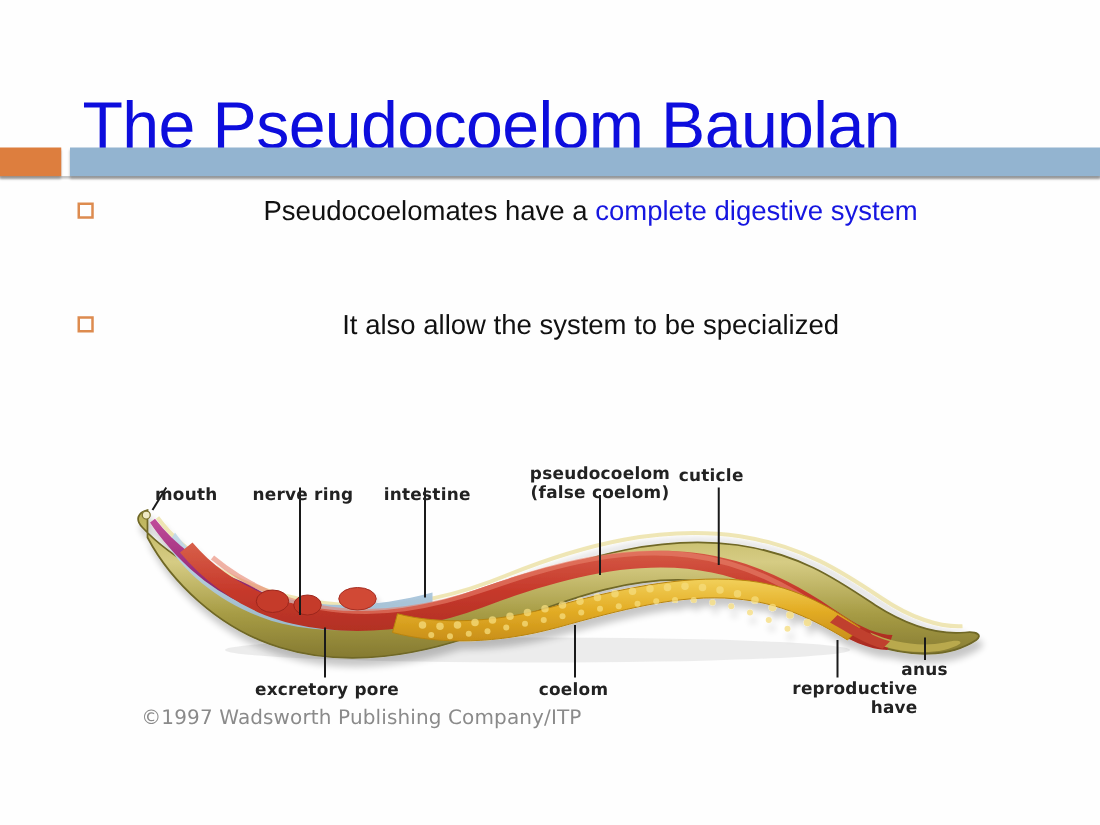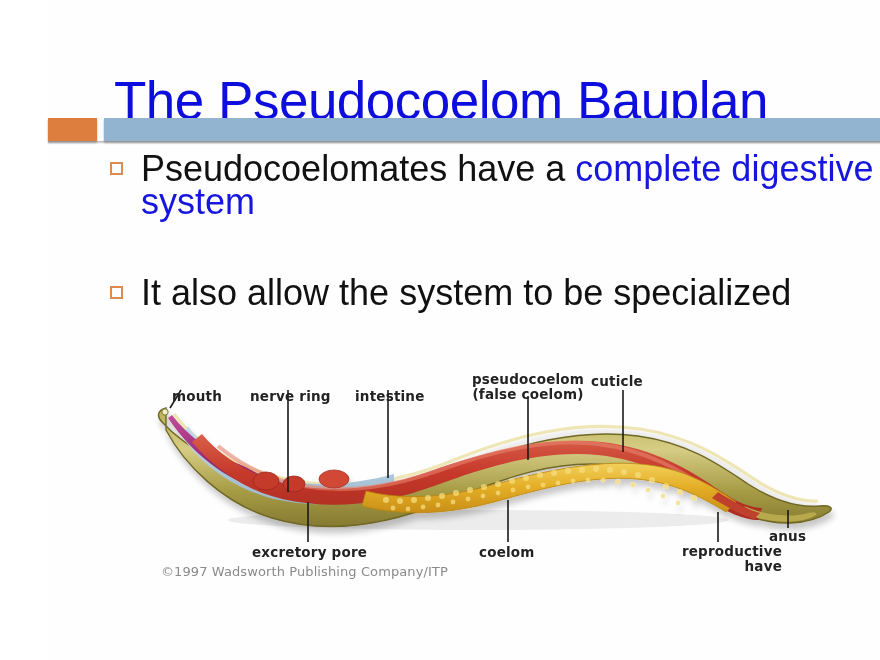--- a/index.html
+++ b/index.html
@@ -12,21 +12,20 @@
     background: #ffffff;
     font-family: "Liberation Sans", sans-serif;
     overflow: hidden;
     position: relative;
   }
 
   .slide {
     position: absolute;
     inset: 0;
     background: #fefefe;
-    margin-left: 48px;
   }
 
   
   .slide-title {
     position: absolute;
     left: 66px;
     top: 34px;
     width: 790px;
     font-size: 53px;
     line-height: 62px;
@@ -89,23 +88,24 @@
     width: 13px;
     height: 13px;
     border: 2px solid #dd8b4f;
     background: transparent;
     margin-top: 10px;
     margin-right: 18px;
     box-sizing: border-box;
   }
   .bullet-text {
     flex: 1 1 auto;
-    font-size: 36px;
+    font-size: 22px;
     line-height: 33px;
     color: #111111;
+    text-align: center;
   }
   .hl-blue { color: #1616e0; }
 
   
   .figure {
     position: absolute;
     left: 100px;
     top: 360px;
     width: 700px;
     height: 230px;
@@ -123,21 +123,21 @@
   }
   .fig-label.center2 {
     text-align: center;
     line-height: 15px;
   }
   .copyright {
     position: absolute;
     left: 113px;
     top: 564px;
     font-family: "DejaVu Sans", sans-serif;
-    font-size: 13px;
+    font-size: 16px;
     color: #8a8a8a;
     letter-spacing: 0.1px;
     white-space: nowrap;
   }
 </style>
 </head>
 <body>
 
 <div class="slide">
 

